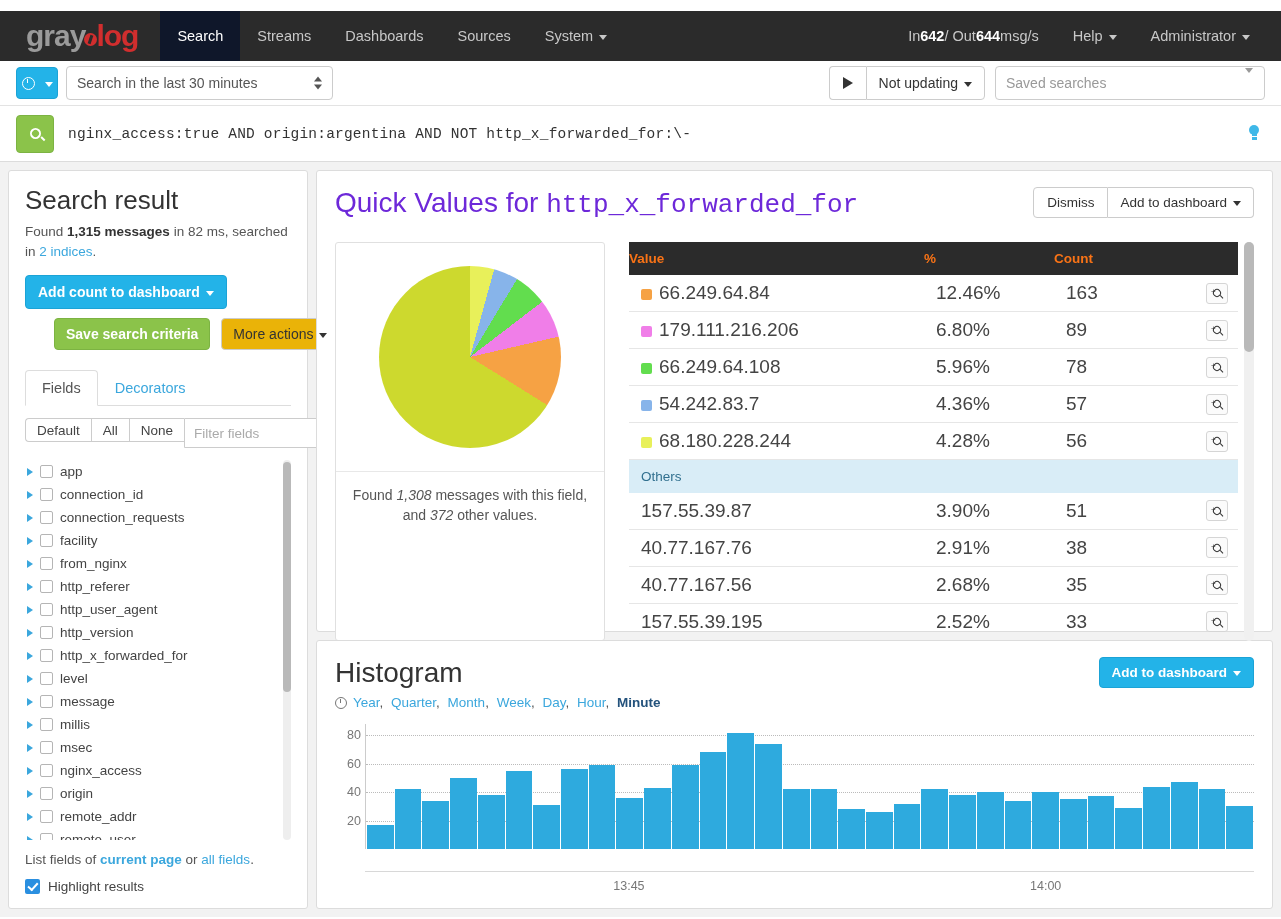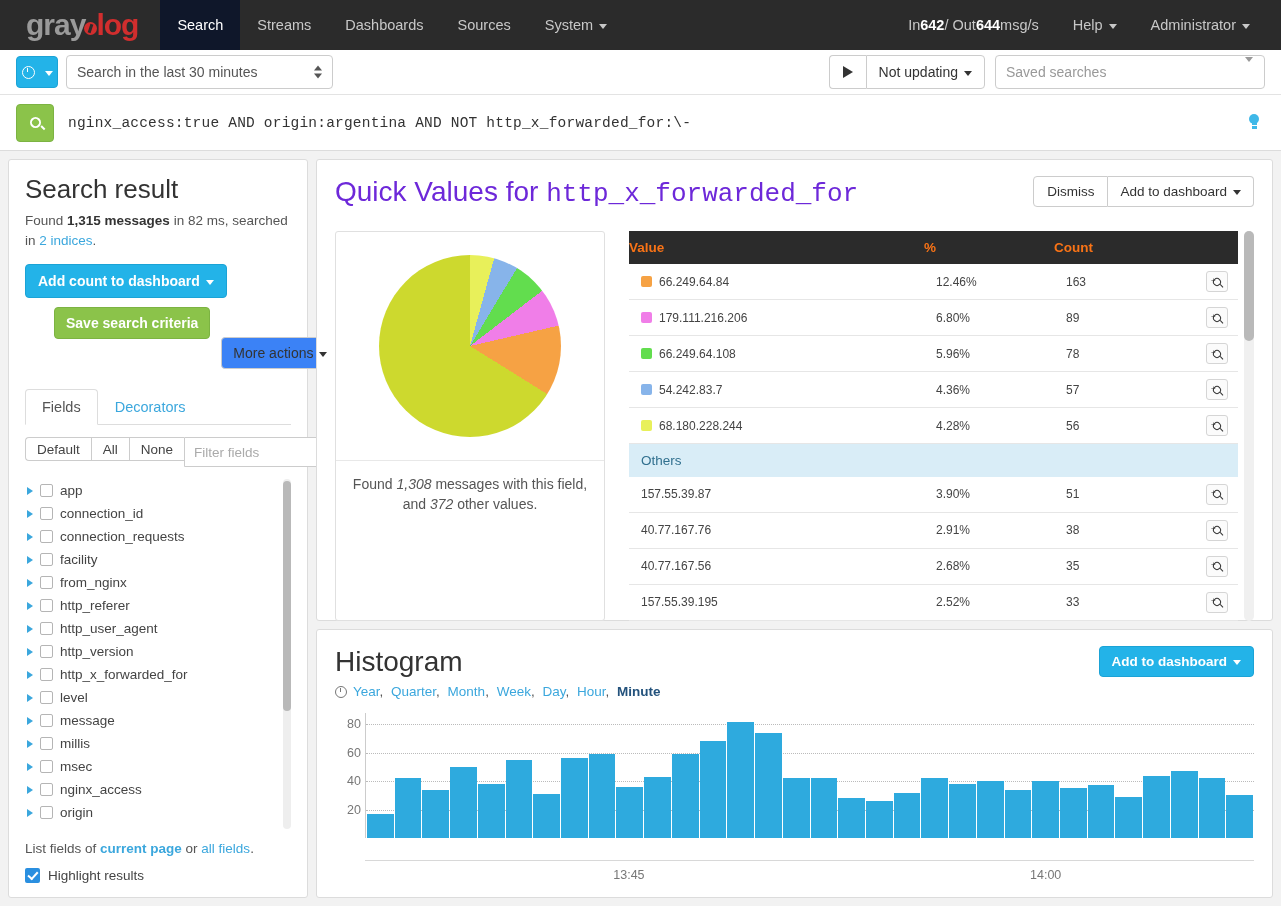--- a/index.html
+++ b/index.html
@@ -11,20 +11,21 @@
     font-size: 14px;
     color: #333;
     overflow: hidden;
   }
 
   
   .navbar {
     height: 50px; background: #2b2b2b;
     display: flex; align-items: stretch;
     position: relative;
+    margin-top: 11px;
   }
   .brand {
     display: flex; align-items: center;
     padding: 0 22px 0 26px;
     font-size: 30px; font-weight: bold;
     letter-spacing: -1px;
   }
   .brand .gray { color: #9a9a9a; }
   .brand .log { color: #d12e2e; }
   .brand .dot {
@@ -177,22 +178,22 @@
   .result-meta a { color: #3ba7dd; text-decoration: none; }
   .btn {
     display: inline-flex; align-items: center; justify-content: center;
     border-radius: 4px; font-size: 14px; cursor: pointer;
     border: 1px solid transparent; white-space: nowrap;
   }
   .btn-blue { background: #23b3e8; border-color: #1ba3d6; color: #fff;
     font-weight: bold; height: 34px; padding: 0 12px; }
   .btn-green { background: #8bc34a; border-color: #7cb342; color: #fff;
     font-weight: bold; height: 32px; padding: 0 11px; }
-  .btn-default { background: #3b82f6; border-color: #ccc; color: #333;
-    height: 32px; padding: 0 11px; margin-top: 30px; }
+  .btn-default { background: #eab308; border-color: #ccc; color: #333;
+    height: 32px; padding: 0 11px; }
   .btn-row { display: flex; gap: 11px; margin-top: 9px; padding-left: 29px; }
 
   .tabs { display: flex; border-bottom: 1px solid #ddd; margin-top: 20px; }
   .tab {
     padding: 9px 16px; font-size: 14.5px; color: #3ba7dd; cursor: pointer;
     border: 1px solid transparent; margin-bottom: -1px; border-radius: 4px 4px 0 0;
   }
   .tab.active {
     color: #555; background: #fff;
     border-color: #ddd #ddd #fff;
@@ -287,21 +288,21 @@
   .pie-caption i { font-style: italic; }
 
   .qv-table-wrap { flex: 1; min-width: 0; display: flex; }
   .qv-table { flex: 1; min-width: 0; }
   table.qv { width: 100%; border-collapse: collapse; table-layout: fixed; }
   table.qv th {
     background: #2b2b2b; color: #f97316; font-weight: bold; font-size: 13.5px;
     text-align: left; padding: 9px 0;
   }
   table.qv td {
-    font-size: 12px; color: #444; padding: 7px 12px;
+    font-size: 19px; color: #444; padding: 7px 12px;
     border-bottom: 1px solid #e6e6e6; height: 33px;
   }
   tr.section td {
     background: #d9edf7; color: #31708f; font-size: 13.5px; border-bottom: none;
   }
   .swatch {
     display: inline-block; width: 11px; height: 11px; border-radius: 2px;
     margin-right: 7px; position: relative; top: 1px;
   }
   .mag-btn {

